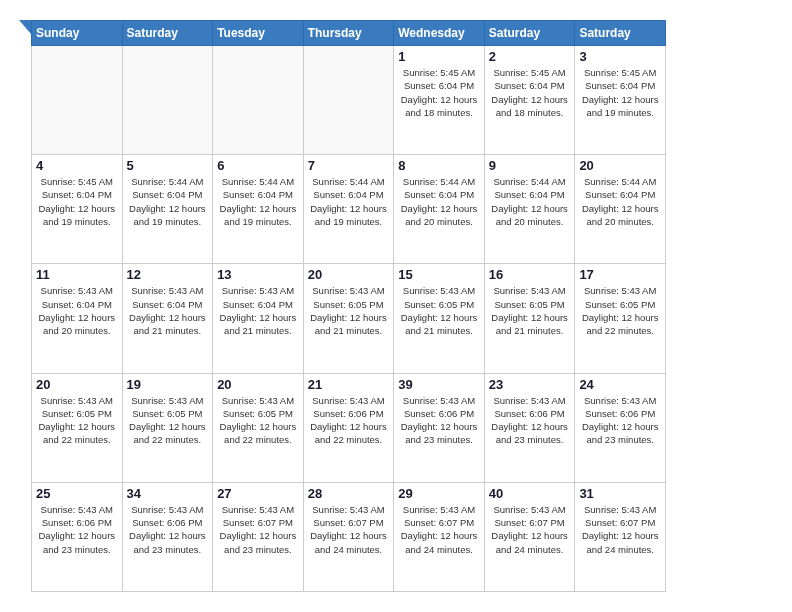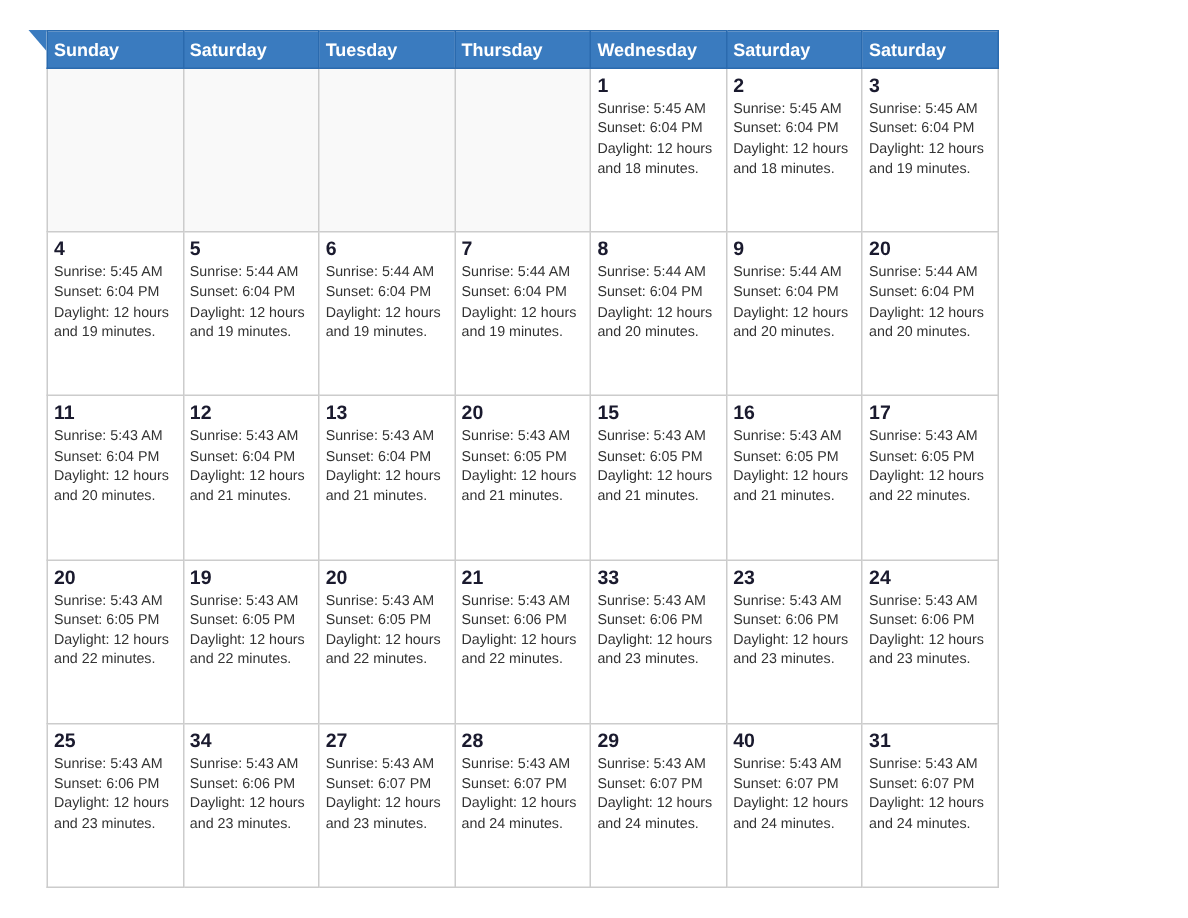--- a/index.html
+++ b/index.html
@@ -75,20 +75,21 @@
       font-size: 13px;
       font-weight: bold;
       color: #1a1a2e;
       display: block;
       margin-bottom: 2px;
     }
     .day-info {
       font-size: 9.5px;
       color: #333;
       line-height: 1.4;
+      text-align: center;
     }
   </style>
 </head>
 <body>
 
 <div class="page">
   <div class="header">
     <div class="logo">
       <div class="logo-row">
         <span style="font-size:18px;font-weight:bold;color:#1a1a2e;"></span>
@@ -269,21 +270,21 @@
 and 22 minutes.</div>
           </td>
           <td>
             <span class="day-num">21</span>
             <div class="day-info">Sunrise: 5:43 AM
 Sunset: 6:06 PM
 Daylight: 12 hours
 and 22 minutes.</div>
           </td>
           <td>
-            <span class="day-num">33</span>
+            <span class="day-num">39</span>
             <div class="day-info">Sunrise: 5:43 AM
 Sunset: 6:06 PM
 Daylight: 12 hours
 and 23 minutes.</div>
           </td>
           <td>
             <span class="day-num">23</span>
             <div class="day-info">Sunrise: 5:43 AM
 Sunset: 6:06 PM
 Daylight: 12 hours

